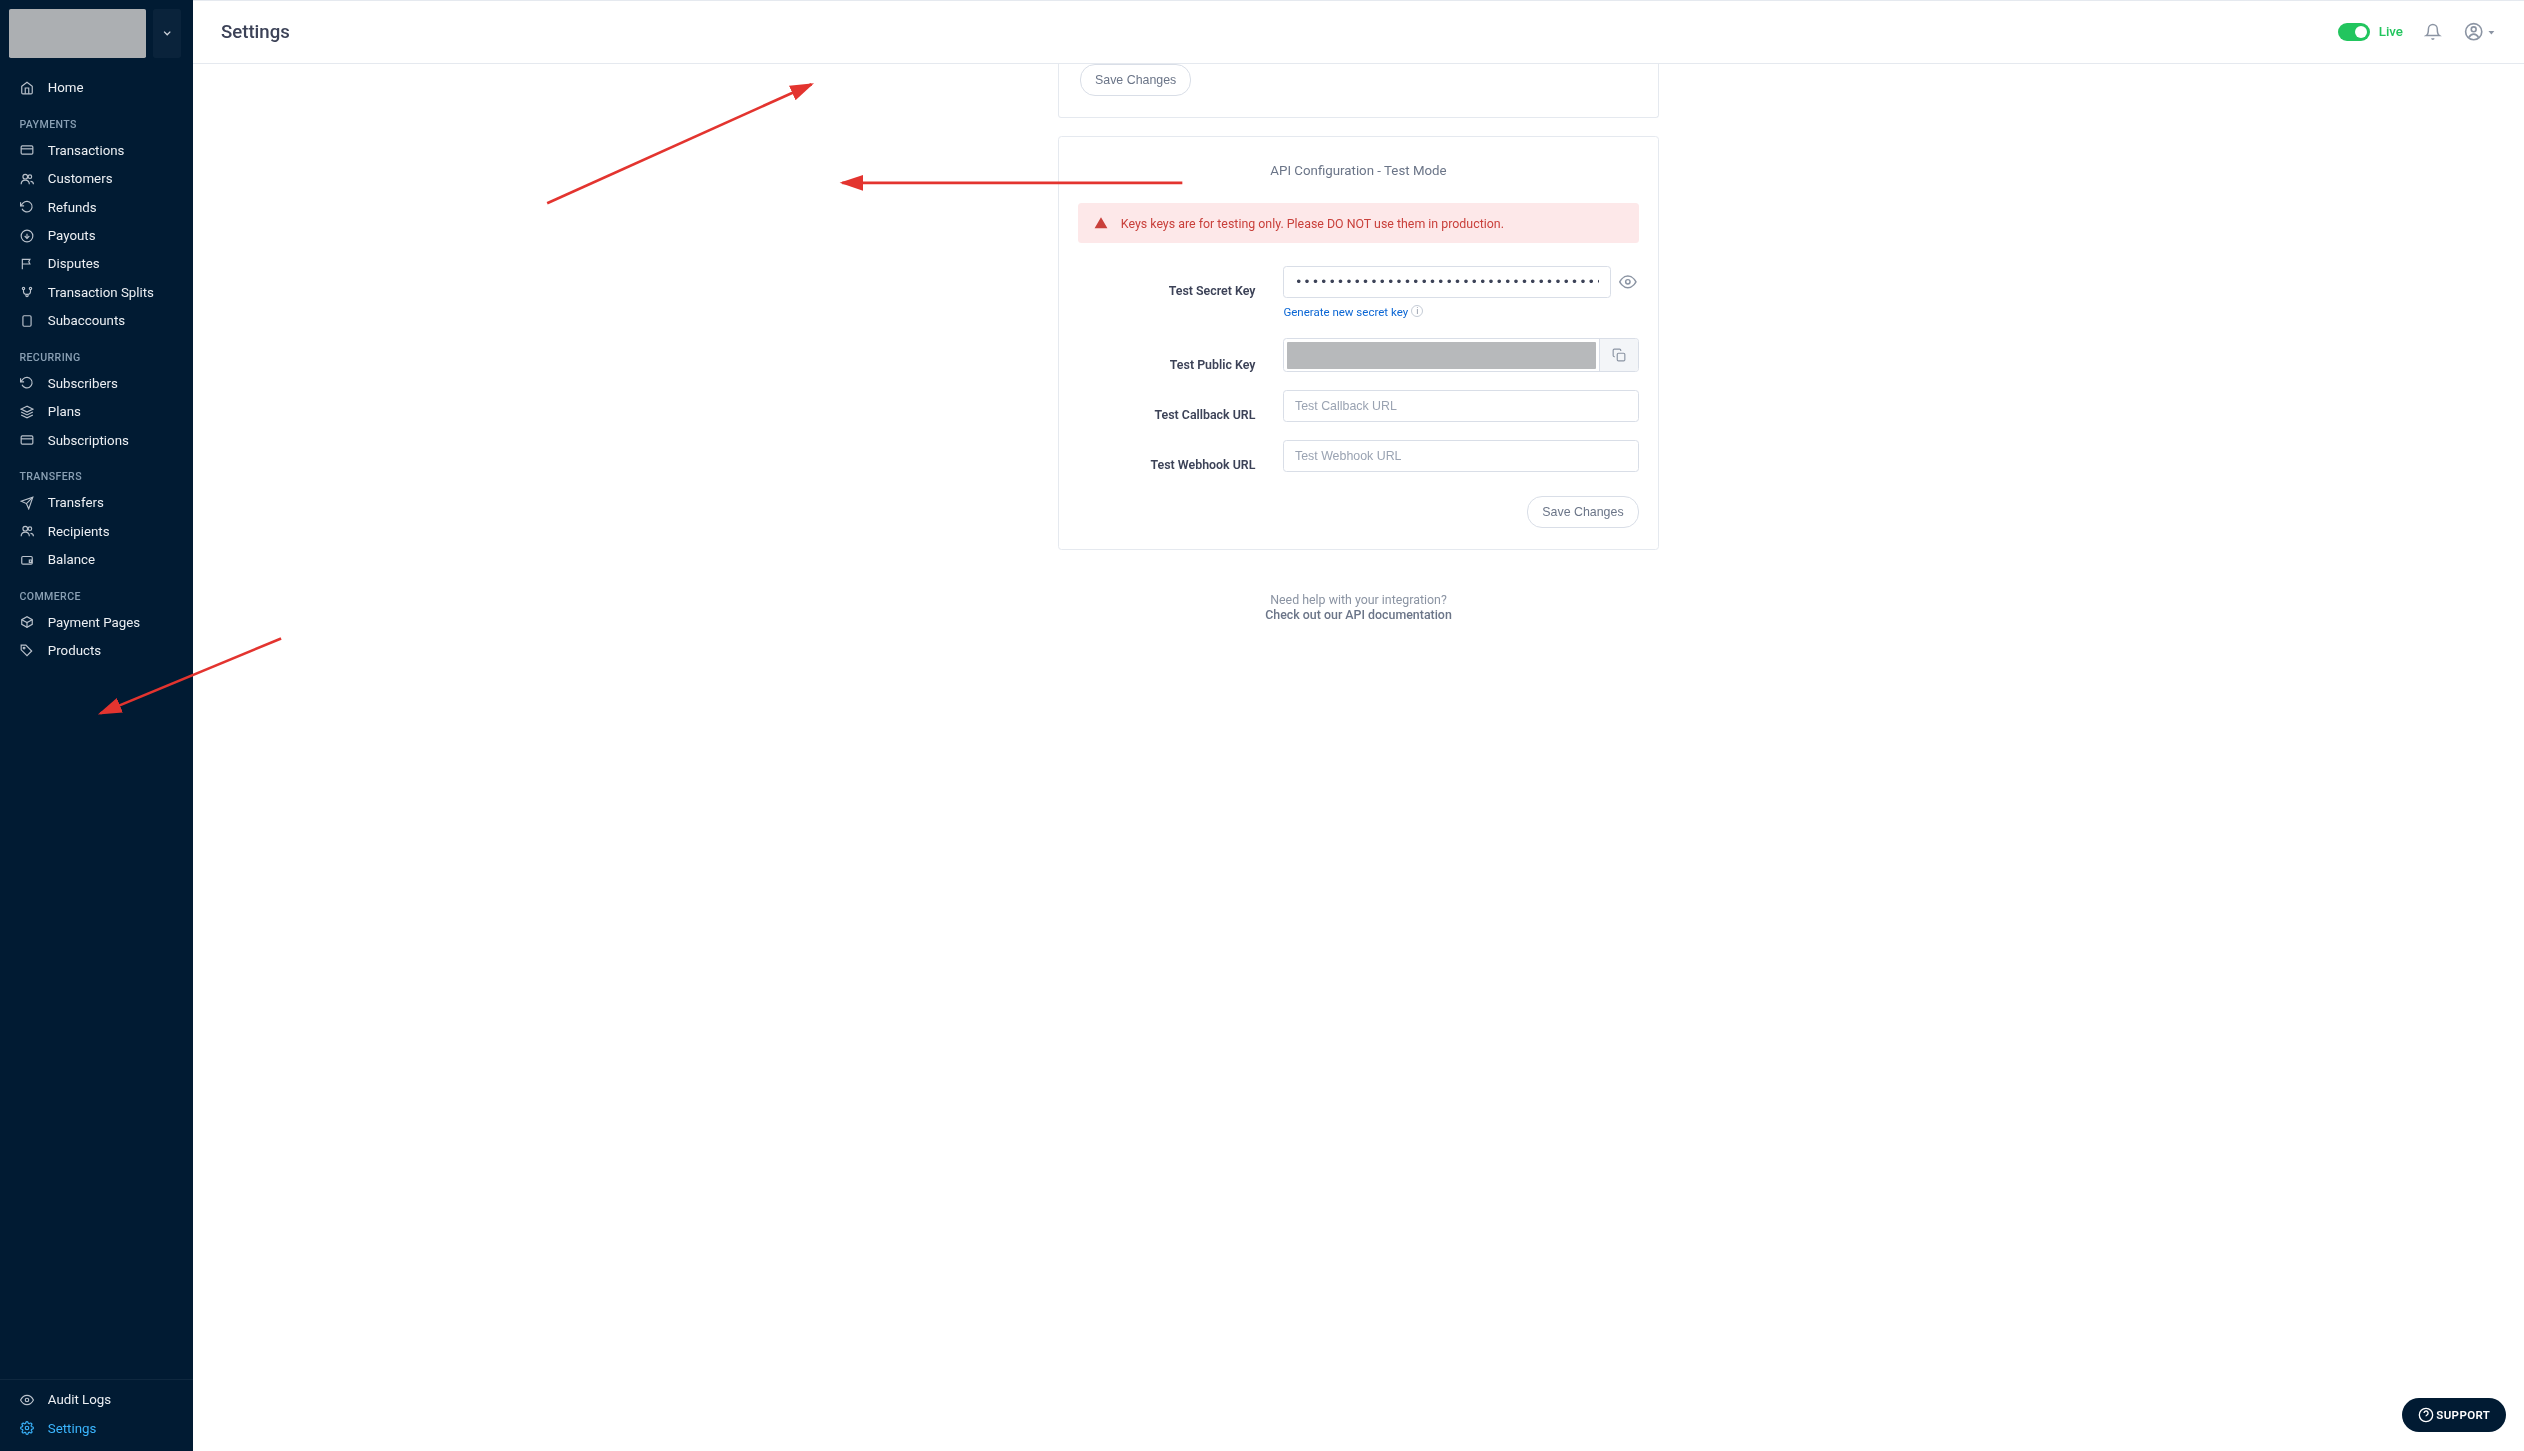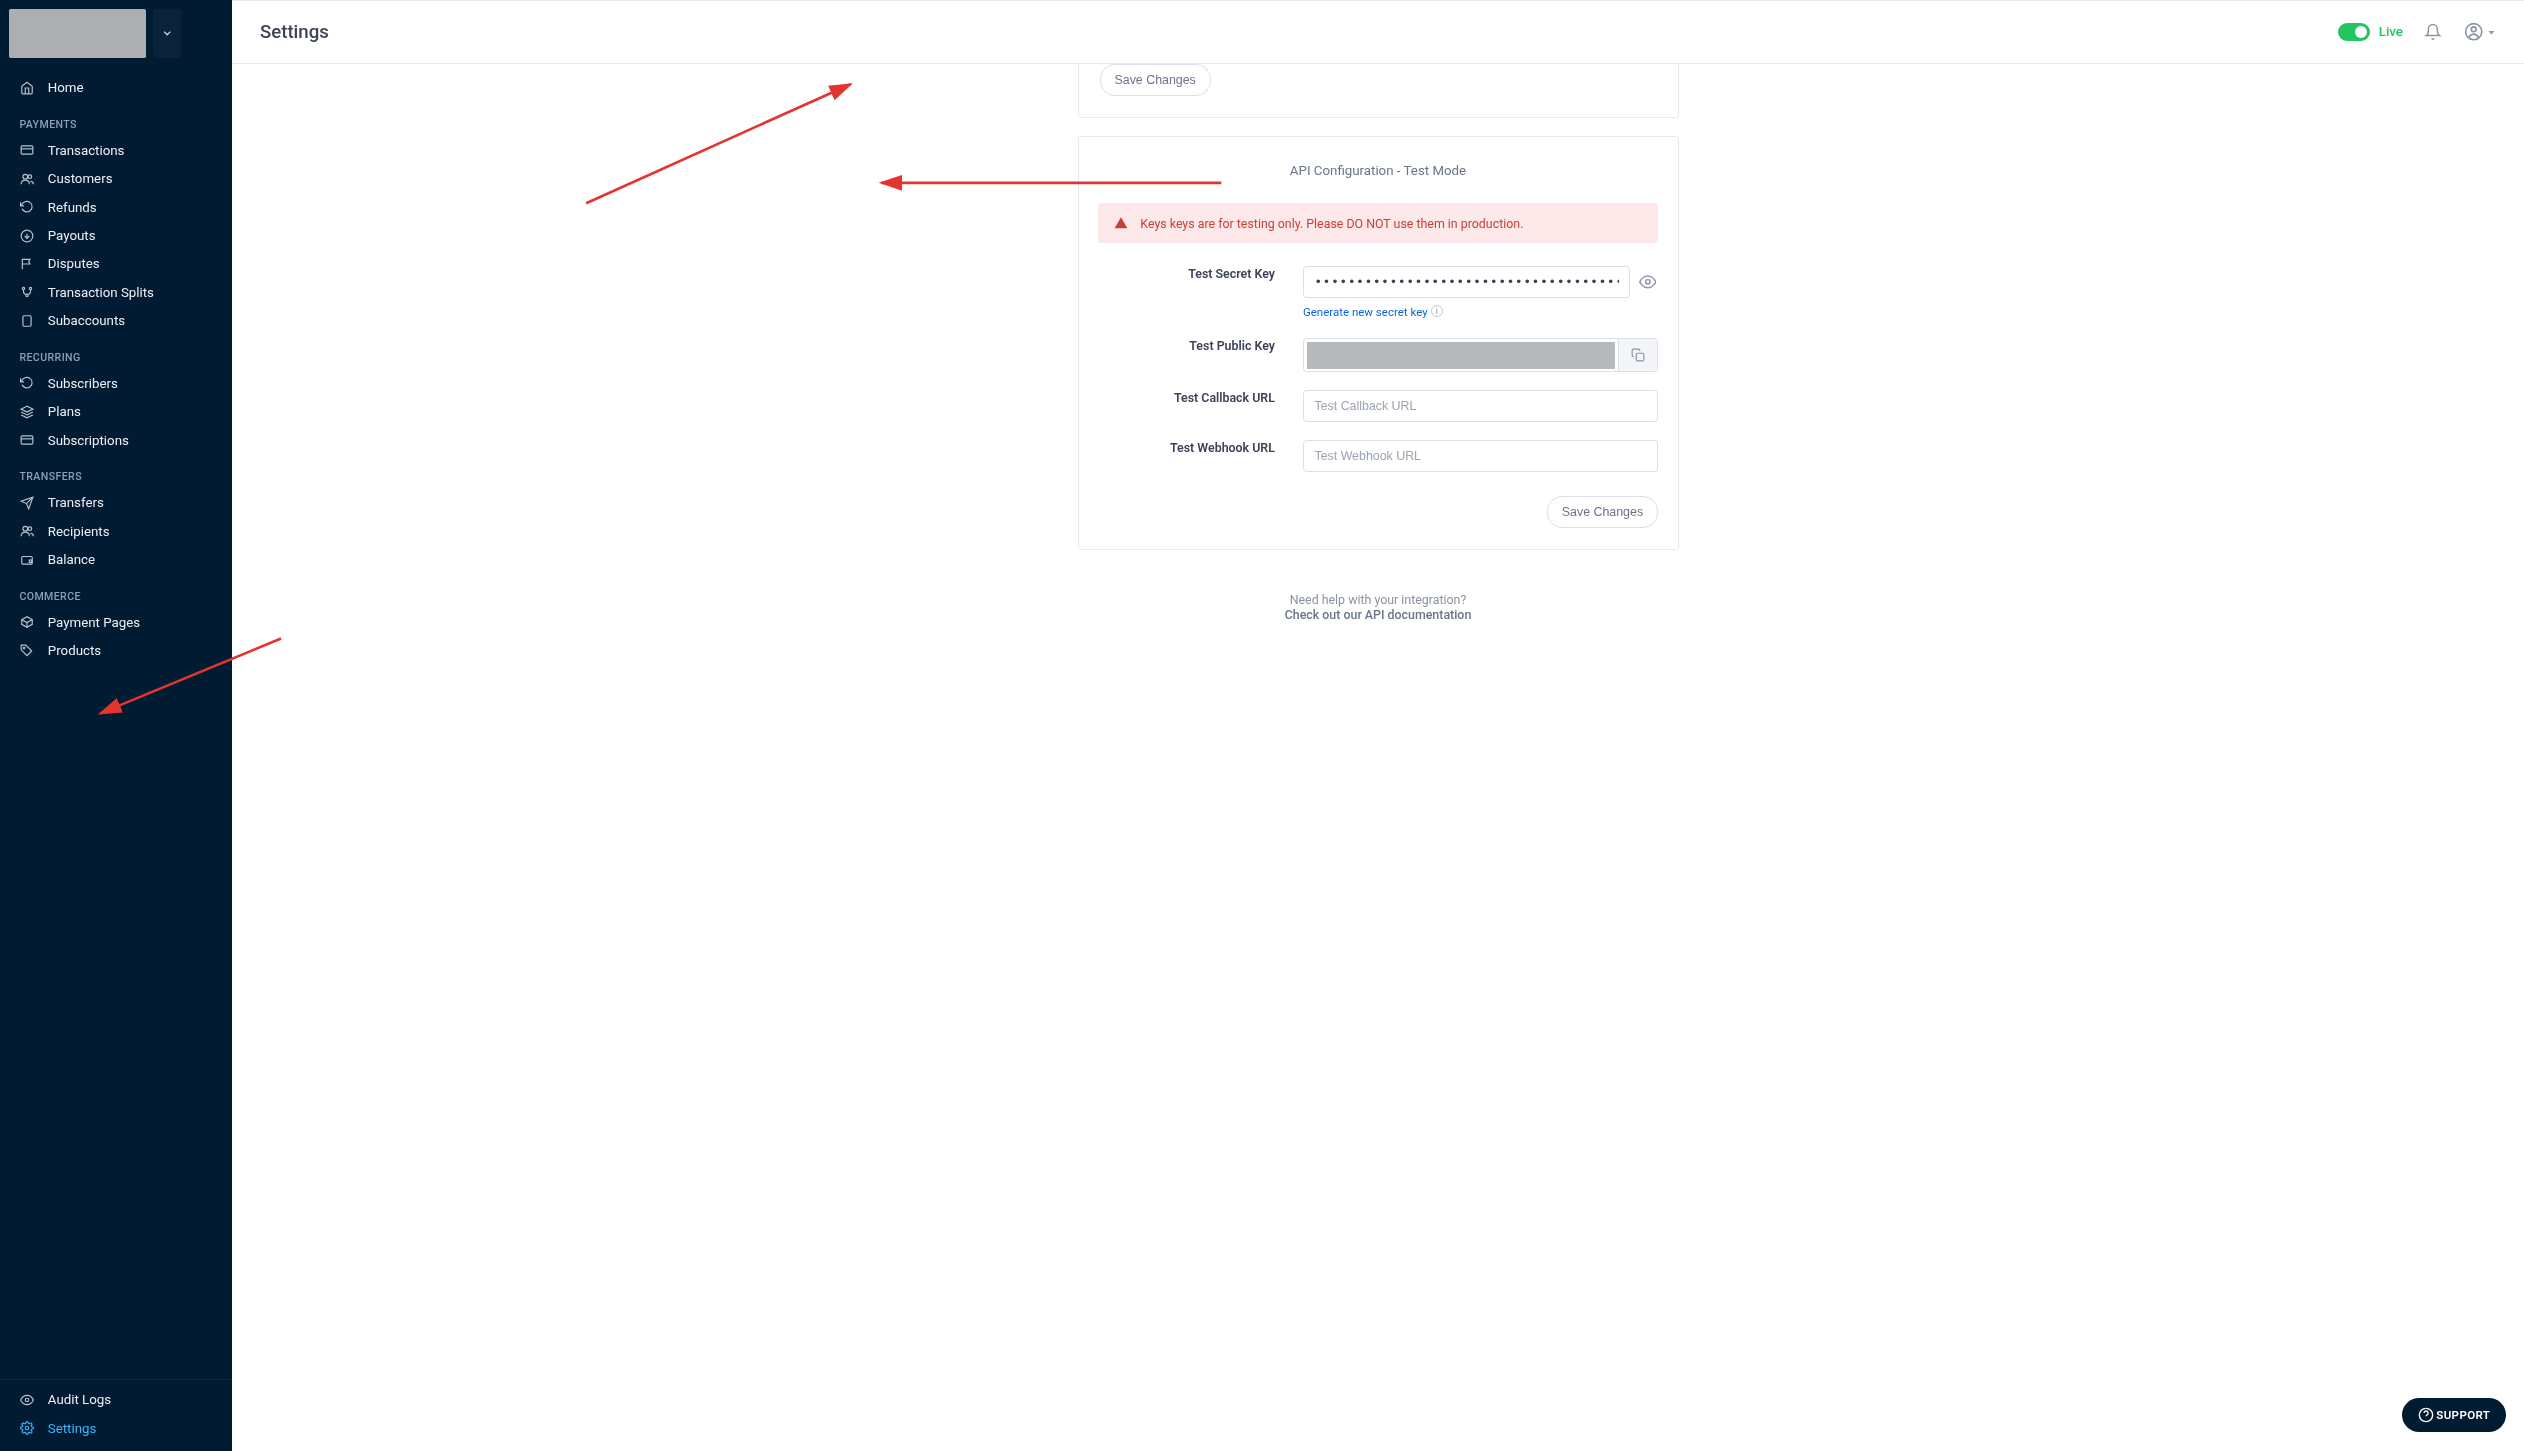--- a/index.html
+++ b/index.html
@@ -1,20 +1,20 @@
 <!DOCTYPE html>
 <html style="font-size:14px"><head>
 <meta charset="utf-8">
 <style>
   * { box-sizing: border-box; margin: 0; padding: 0; }
   body { font-family: -apple-system, BlinkMacSystemFont, "Segoe UI", Roboto, sans-serif; color: #3a4354; background: #fff; }
   .app { display: flex; height: 100vh; overflow: hidden; }
 
   
-  .sidebar { width: 232px; background: #011B33; color: #fff; display: flex; flex-direction: column; flex-shrink: 0; }
+  .sidebar { width: 193px; background: #011B33; color: #fff; display: flex; flex-direction: column; flex-shrink: 0; }
   .sidebar-header { padding: 8.8px 8.8px; display: flex; align-items: center; gap: 7px; }
   .logo-box { width: 137px; height: 49px; background: #ACAFB2; border-radius: 1.8px; }
   .caret-btn { width: 28px; height: 49px; display: flex; align-items: center; justify-content: center; color: #d0d5dd; background: rgba(255,255,255,0.04); border-radius: 2.7px; }
   .sidebar-nav { flex: 1; overflow: hidden; padding: 7px 0 0 0; }
   .nav-item { display: flex; align-items: center; gap: 12.4px; padding: 6.2px 19.4px; color: #eceff3; font-size: 13.3px; cursor: pointer; }
   .nav-item .icon { width: 16px; height: 16px; display:flex; align-items:center; justify-content:center; color:#bac2cc; }
   .nav-section { padding: 16px 19.4px 5.3px 19.4px; font-size: 10.6px; letter-spacing: 0.4px; color: #8aa0b4; font-weight: 500; }
   .sidebar-footer { padding: 5.3px 0 8.8px 0; border-top: 0.9px solid rgba(255,255,255,0.06); }
   .sidebar-footer .nav-item.active { color: #3bb6ff; }
   .sidebar-footer .nav-item.active .icon { color:#3bb6ff; }
@@ -39,21 +39,21 @@
   .centerer { max-width: 601px; margin: 0 auto; }
 
   .card { border:0.9px solid #e5e9ef; border-radius:3.5px; margin-top: 0; padding: 0 0 21px 0; background:#fff;}
   .card-top-frag { border:0.9px solid #e5e9ef; border-top:none; border-radius:0 0 3.5px 3.5px; padding: 0 21px 21px 21px; background:#fff;}
   .card .save-row { display:flex; justify-content:flex-end; padding: 7px 19.4px 0 0; }
   .btn { border:0.9px solid #d9dee7; background:#fff; color:#6b7588; padding: 8px 14px; border-radius:15px; font-size:12.4px; cursor:pointer; }
 
   .card-title { text-align:center; padding: 26.5px 0 0 0; font-size:13.3px; font-weight:400; color:#6b7588; position:relative;}
   .alert { margin: 25px 19.4px 0 19.4px; background:#fde8e9; border-radius:3.5px; padding: 12.4px 16px; display:flex; align-items:center; gap:12.4px; color:#c9403b; font-size:12.4px;}
   .form { padding: 23px 19.4px 0 19.4px; }
-  .row { display:flex; align-items:flex-start; gap: 28px; margin-bottom: 17.7px; }
+  .row { display:flex; align-items:flex-end; gap: 28px; margin-bottom: 17.7px; }
   .row .label { width: 177px; text-align:right; font-size:12.4px; font-weight:600; color:#3c4257;}
   .row .field { flex:1; display:flex; align-items:center; gap:7px;}
   .input { flex:1; height:32px; border:0.9px solid #d9dee7; border-radius:3.5px; padding: 0 10.6px; font-size:12.4px; color:#3c4257;}
   .input::placeholder{ color:#9aa3b2; }
   .input:disabled { background:#fff; }
   .dot-input { letter-spacing: 0.9px; color:#3c4257; font-family: monospace;}
   .grey-box { flex:1; height:26.5px; background:#b7b9bb; margin:2.7px 2.7px 2.7px 2.7px; border-radius:0.9px;}
   .input-group{flex:1; display:flex; border:0.9px solid #d9dee7; border-radius:3.5px; overflow:hidden;}
   .input-group .copy { width:39px; display:flex; align-items:center; justify-content:center; border-left:0.9px solid #d9dee7; background:#f3f5f8; color:#8b94a3;}
   .gen-link { font-size:11.5px; color:#0a66d4; margin-left:205px; display:flex; align-items:flex-start; gap:3px;}

